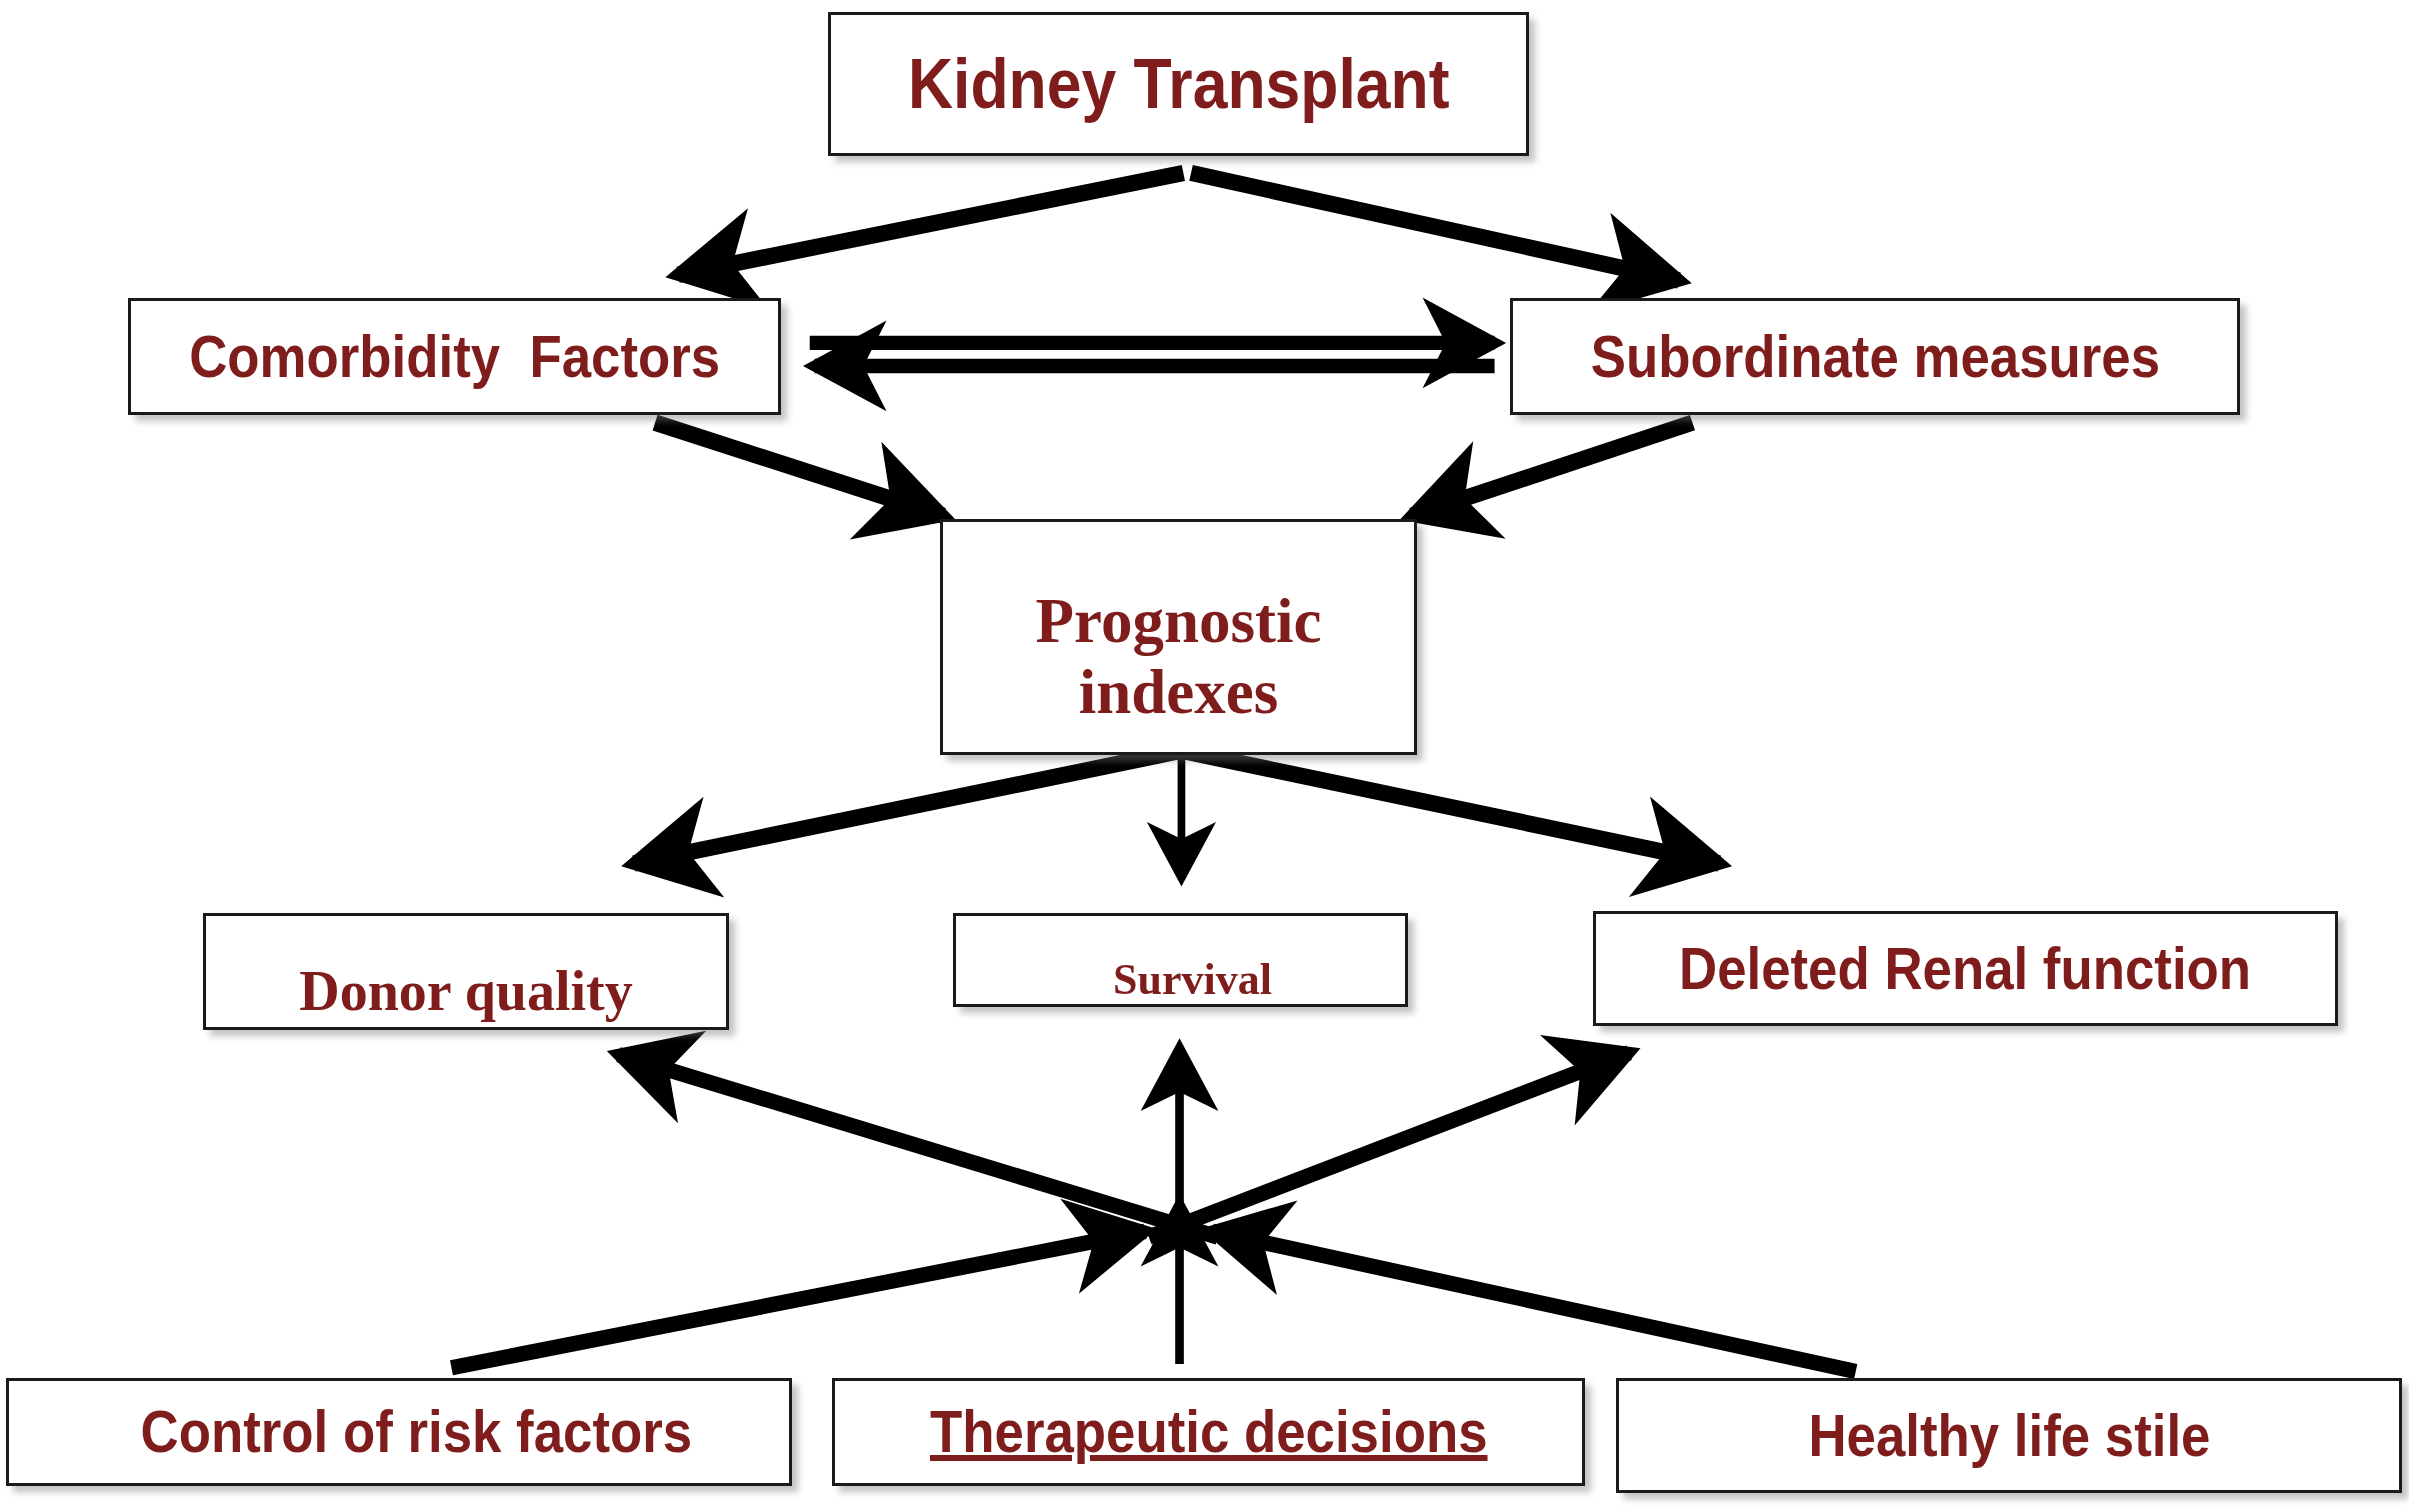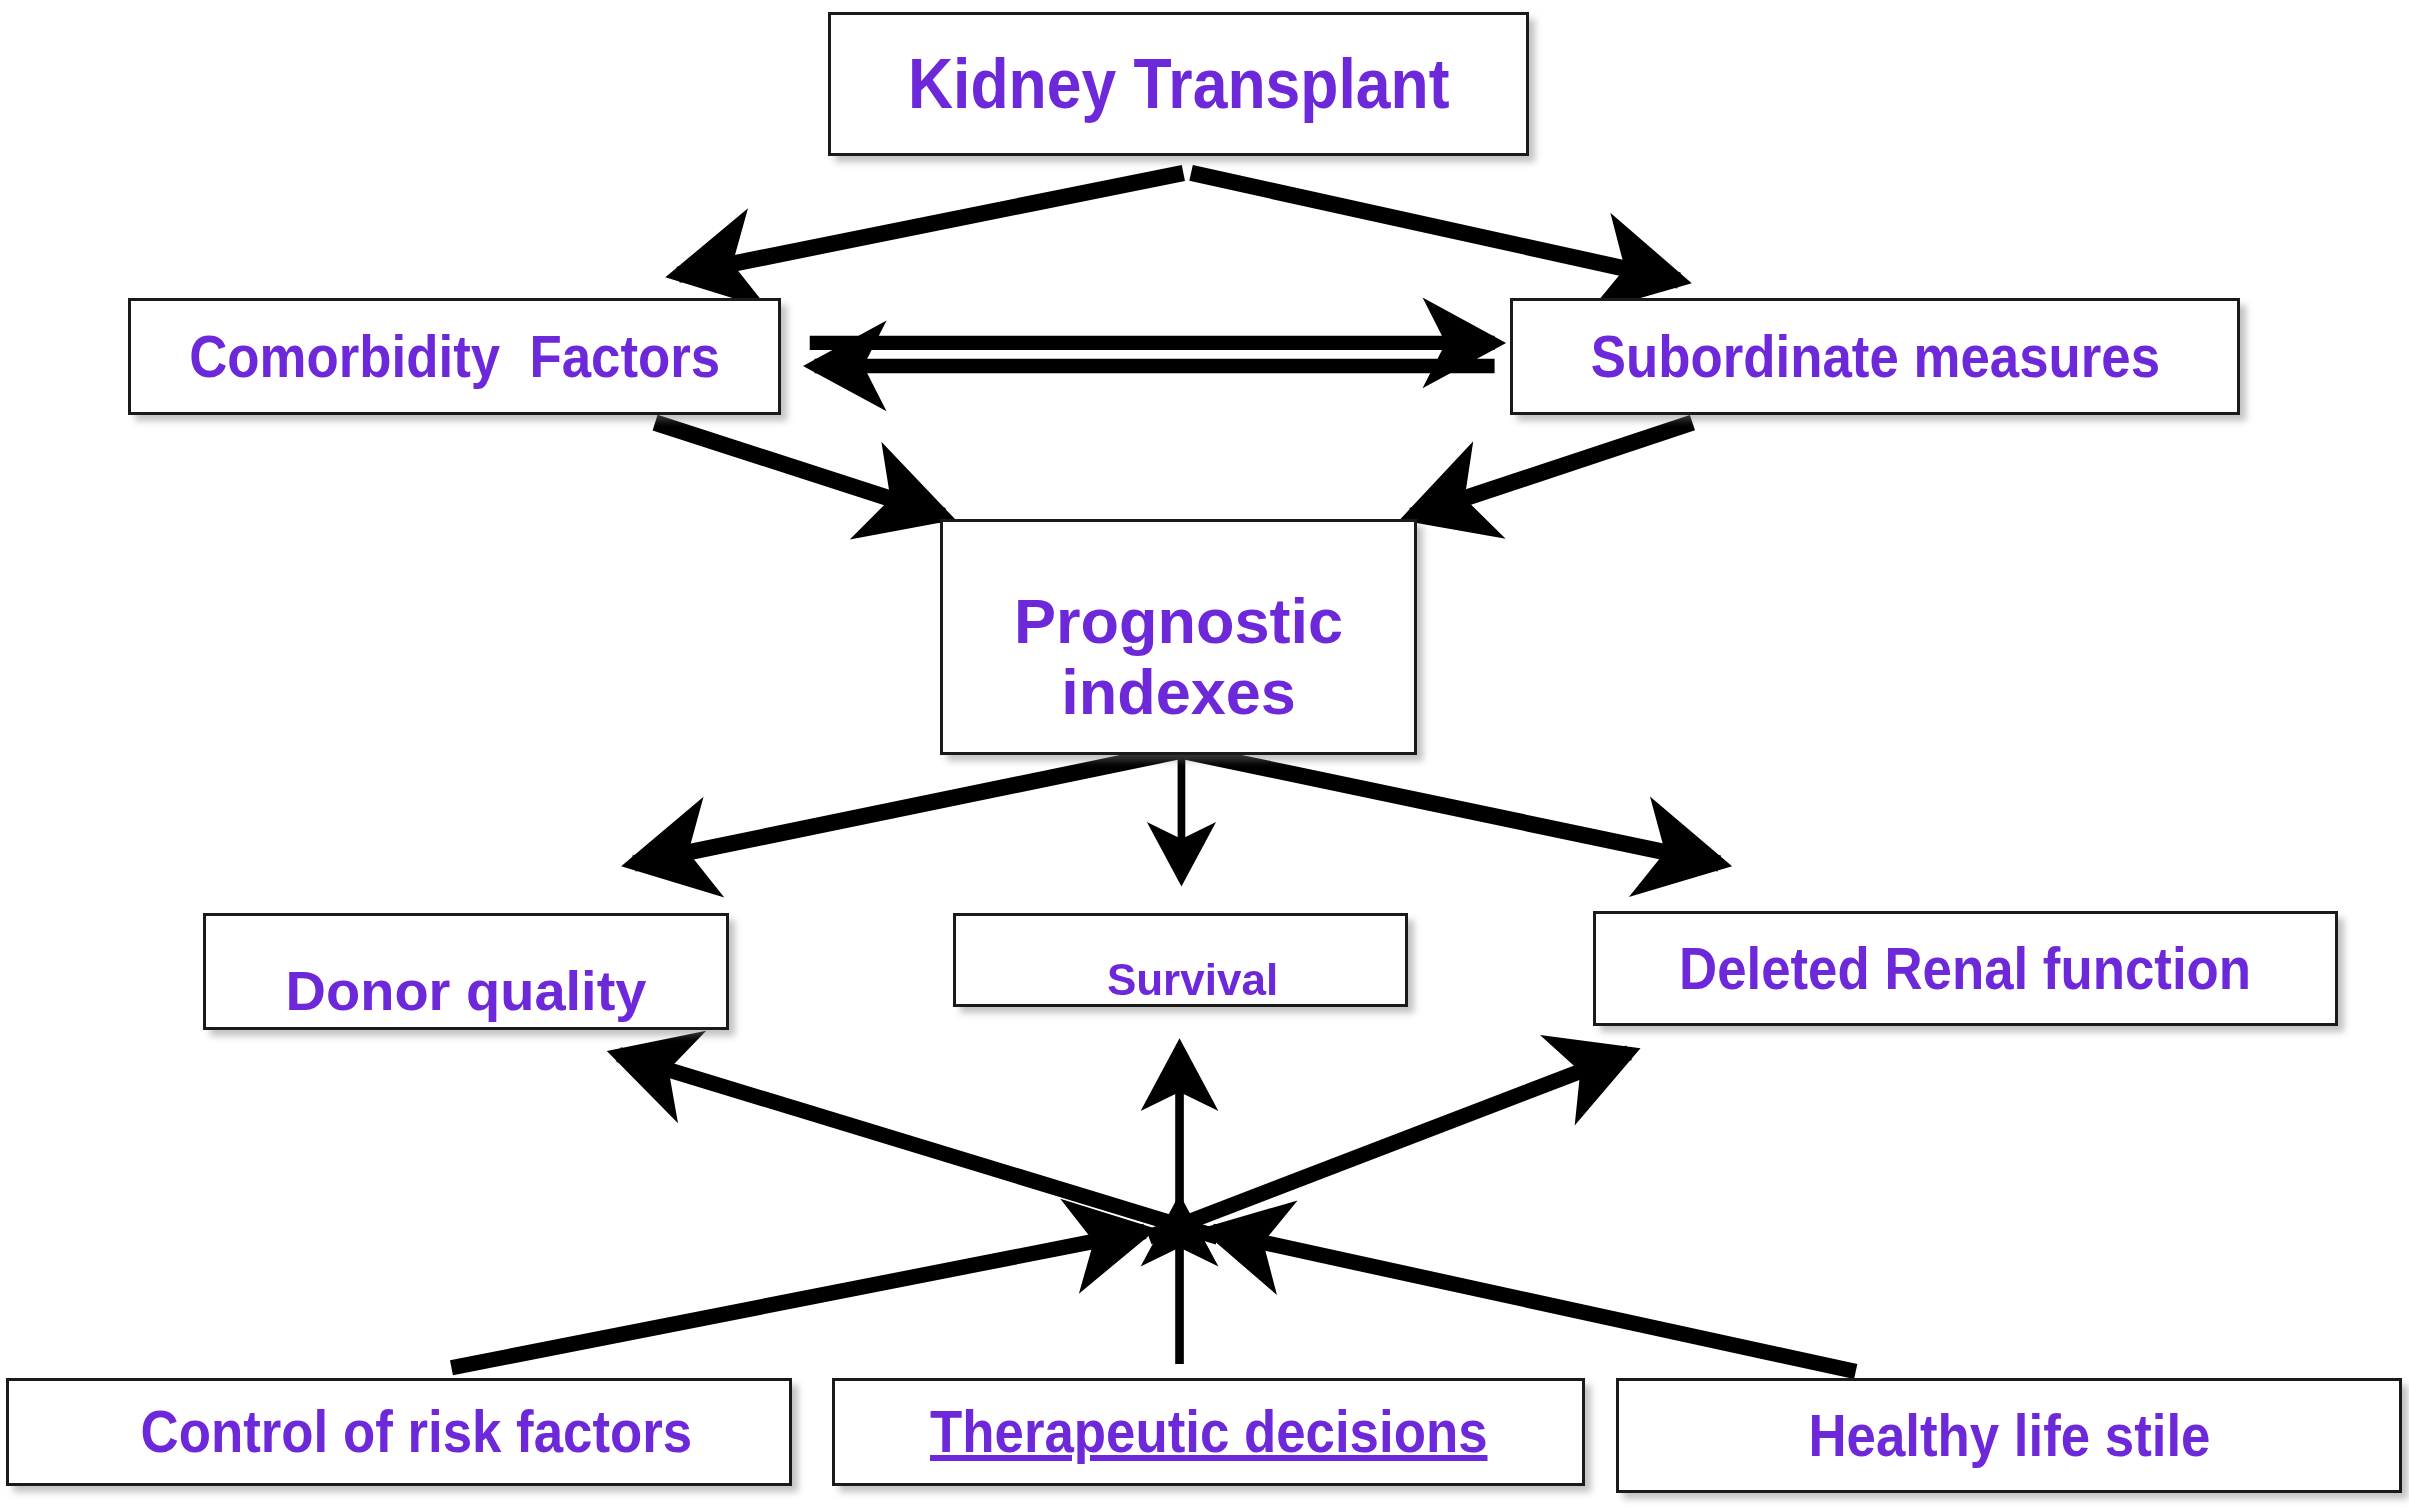--- a/index.html
+++ b/index.html
@@ -30,33 +30,33 @@
   .node {
     position: absolute;
     box-sizing: border-box;
     background: #ffffff;
     border: 3.8px solid #1a1a1a;
     box-shadow: 6.7px 6.7px 6.7px rgba(120,120,120,0.45);
     display: flex;
     align-items: center;
     justify-content: center;
     text-align: center;
-    color: #6d28d9;
+    color: #7f1d1d;
     font-weight: bold;
     line-height: 1.12;
     z-index: 5;
     user-select: none;
   }
   
   .cond {
     font-family: "Liberation Sans", sans-serif;
     transform: scaleX(0.88);
   }
   .wide {
-    font-family: Liberation Sans, sans-serif;
+    font-family: Liberation Serif, serif;
     margin-top: 40px;
   }
 
   
   #node-kidney-transplant {
     left: 828px; top: 11.5px; width: 701px; height: 144px;
     font-size: 71px;
   }
   
   #node-comorbidity-factors {

